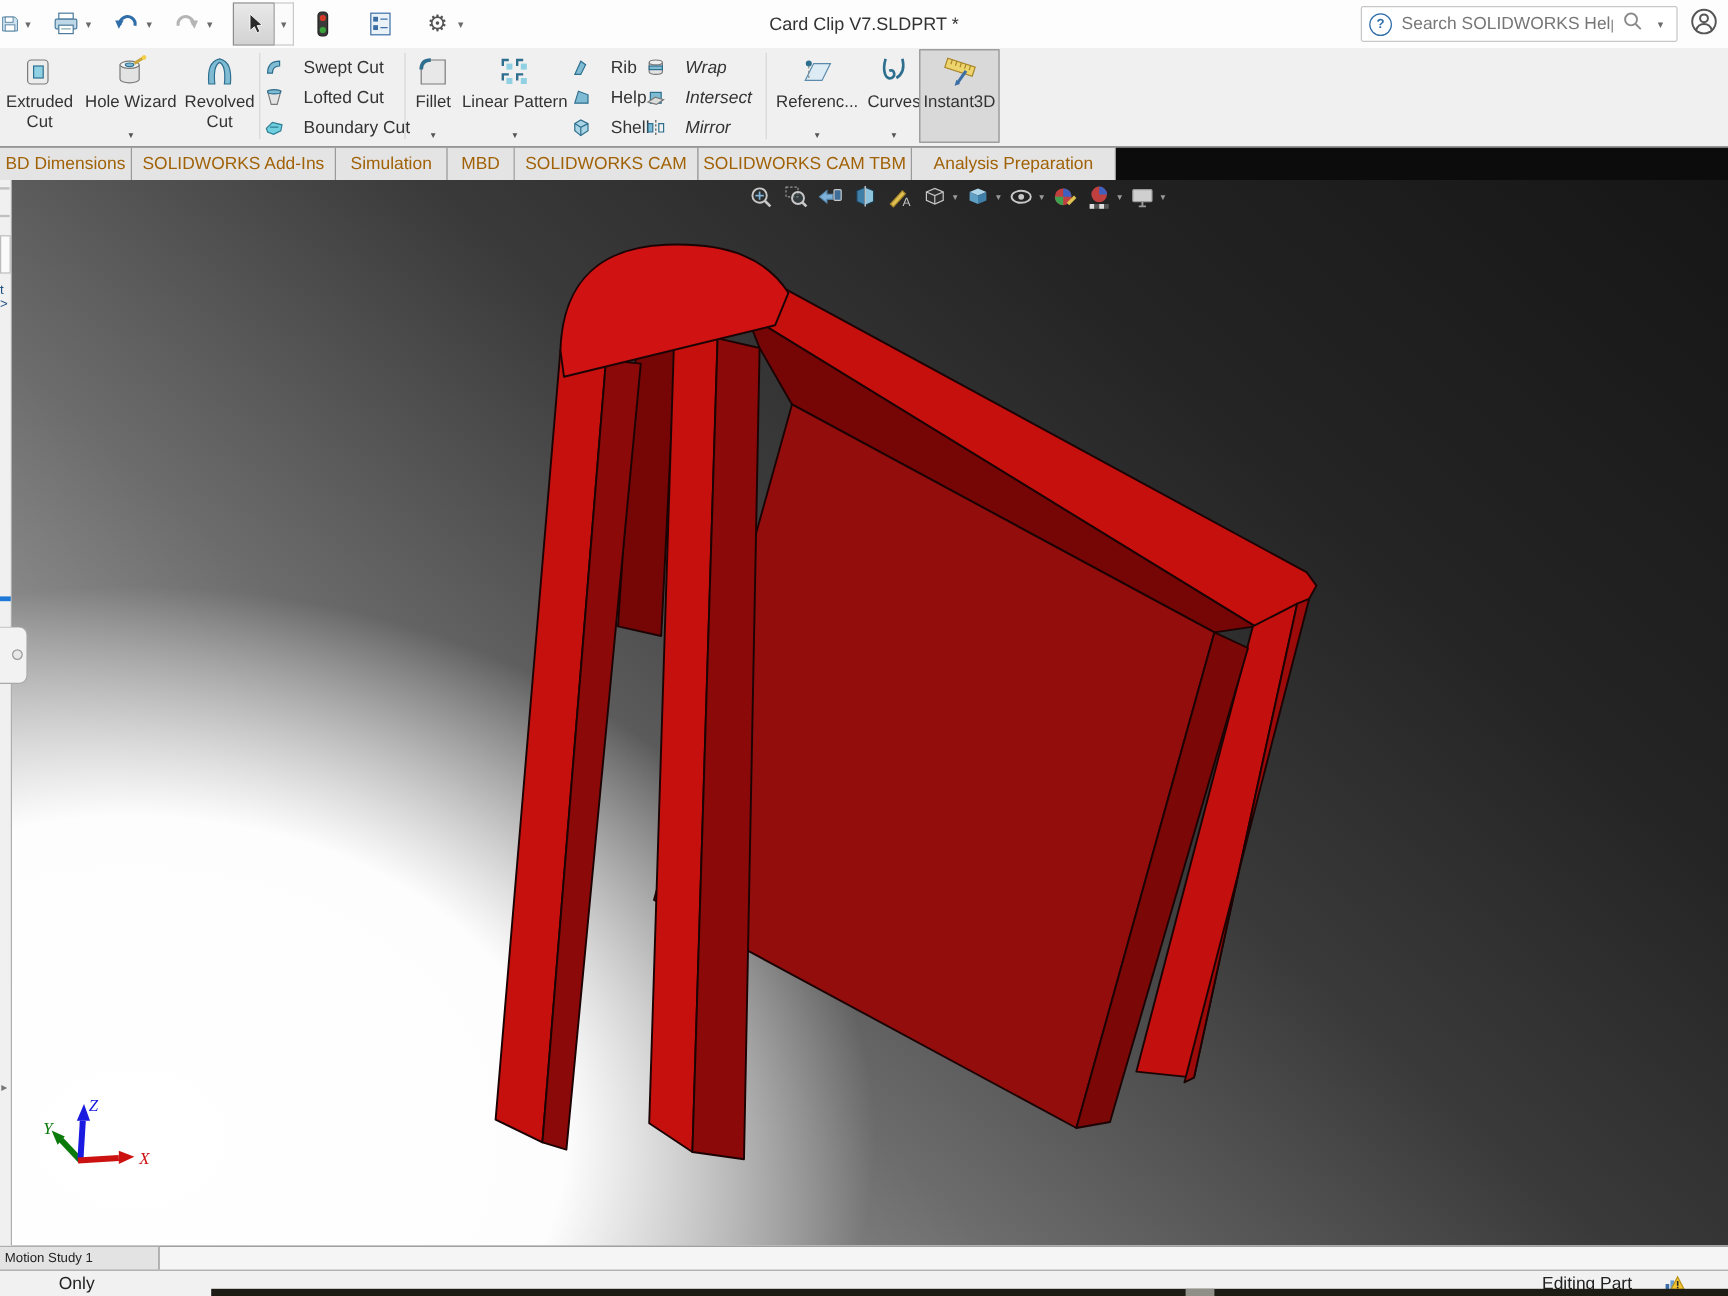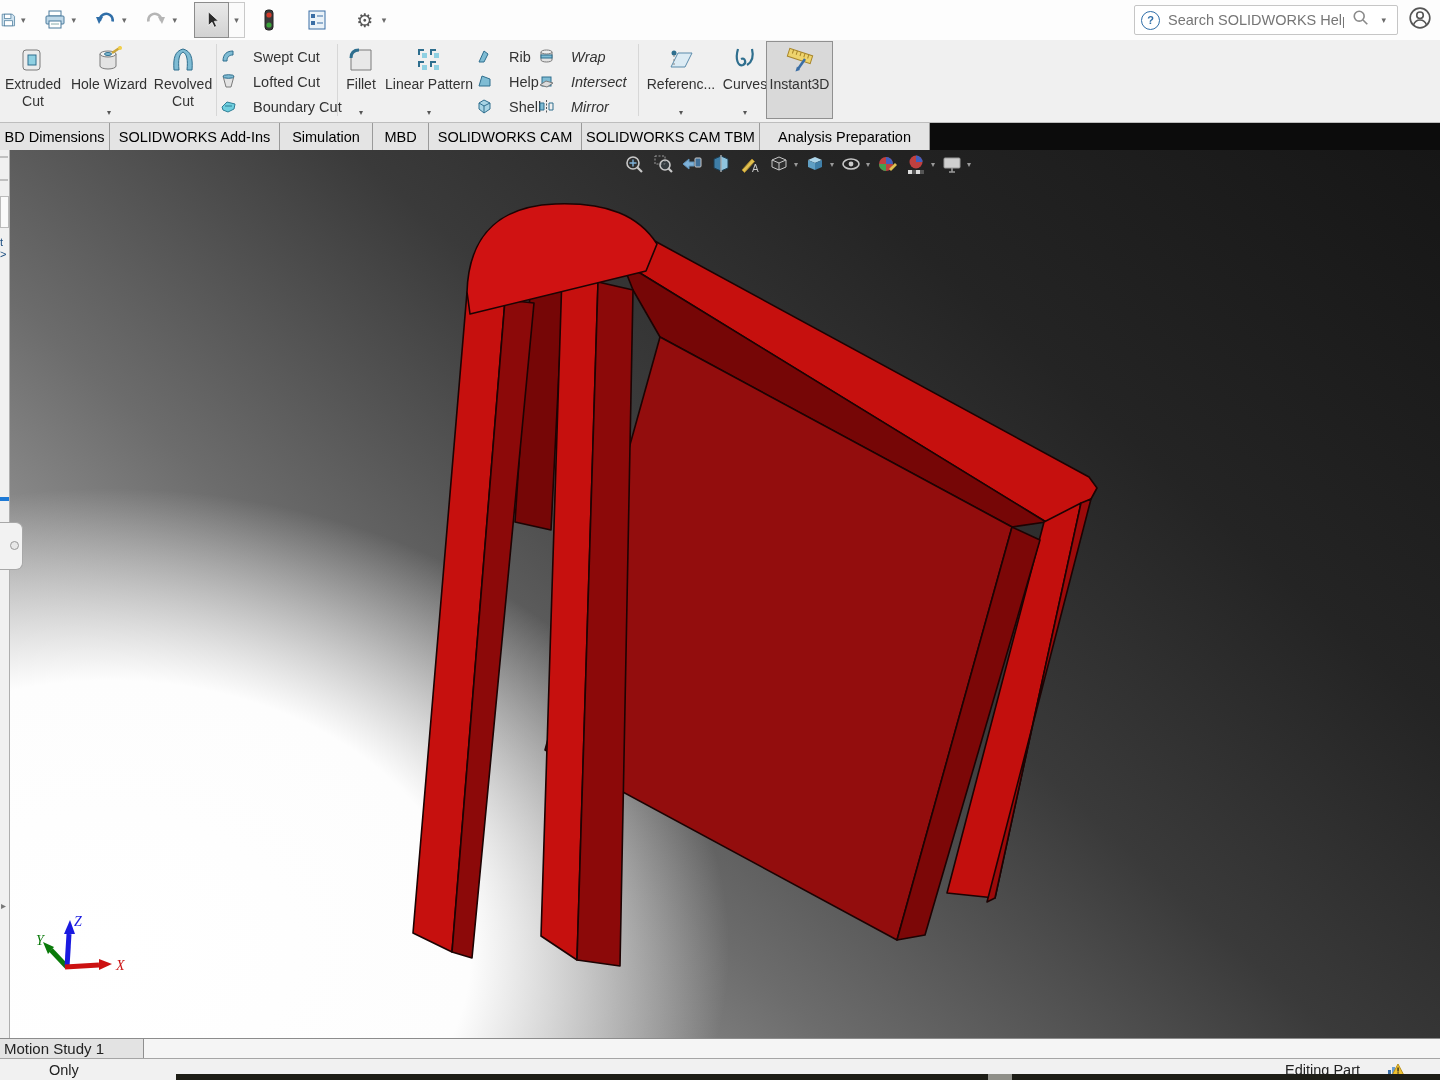--- a/index.html
+++ b/index.html
@@ -39,21 +39,21 @@
   .rb-sep{position:absolute;top:4px;height:72px;width:1px;background:#d7d7d7;}
   .rb-stack{position:absolute;top:4px;display:flex;flex-direction:column;}
   .rb-small{display:flex;align-items:center;height:25px;gap:16px;cursor:default;}
   .rb-small svg{width:17px;height:17px;flex:0 0 auto;}
   .rb-small span{font-size:14.5px;color:#333;white-space:nowrap;}
   .rb-active{background:#d9d9d9;border:1px solid #909090;top:1px;height:78px;box-sizing:border-box;}
   
   .tabrow{position:absolute;left:0;top:122px;width:1440px;height:28px;background:#0c0c0c;
           display:flex;border-top:1px solid #bdbdbd;box-sizing:border-box;}
   .cmtab{height:100%;box-sizing:border-box;background:#e4e4e4;border-right:1px solid #9a9a9a;
-         font-size:14.5px;color:#000000;display:flex;align-items:center;justify-content:center;
+         font-size:14.5px;color:#a16207;display:flex;align-items:center;justify-content:center;
          white-space:nowrap;overflow:hidden;}
   
   .main{position:absolute;left:0;top:150px;width:1440px;height:888px;}
   .leftstrip{position:absolute;left:0;top:0;width:10px;height:888px;background:#f0f0f0;
              border-right:1px solid #aeaeae;box-sizing:border-box;z-index:5;}
   .ls-line{position:absolute;left:0;width:8px;height:2px;background:#c0c0c0;}
   .ls-box{position:absolute;left:0;width:7px;height:30px;border:1px solid #bbb;background:#fafafa;}
   .ls-frag{position:absolute;left:0;top:86px;font-size:11px;color:#1a4d80;}
   .ls-blue{position:absolute;left:0;top:347px;width:9px;height:4px;background:#1e7ad6;}
   .ls-tab{position:absolute;left:0;top:372px;width:22px;height:46px;background:#f2f2f2;
@@ -69,23 +69,23 @@
   .model-svg{left:0;top:0;}
   .triad-svg{left:25px;top:762px;}
   
   .hud{position:absolute;left:612px;top:2px;display:flex;align-items:center;gap:5px;}
   .hud-btn{display:inline-flex;align-items:center;justify-content:center;width:24px;height:24px;}
   .hud-btn svg{width:22px;height:22px;display:block;}
   .hud-caret{font-size:8px;color:#9a9a9a;margin-left:-2px;}
   
   .motionrow{position:absolute;left:0;top:1038px;width:1440px;height:20px;background:#f5f5f5;
              border-top:1px solid #8c8c8c;box-sizing:border-box;}
-  .mtab{position:absolute;left:0;top:0;width:144px;height:20px;background:#e3e3e3;
+  .mtab{position:absolute;left:0;top:0;width:133px;height:20px;background:#e3e3e3;
         border-right:1px solid #8f8f8f;border-bottom:1px solid #bbb;box-sizing:border-box;
-        font-size:15px;color:#222;display:flex;align-items:center;padding-left:4px;}
+        font-size:11px;color:#222;display:flex;align-items:center;padding-left:4px;}
   
   .statusbar{position:absolute;left:0;top:1058px;width:1440px;height:22px;background:#f1f1f1;
              border-top:1px solid #a5a5a5;box-sizing:border-box;font-size:14.5px;color:#222;}
   .st-left{position:absolute;left:1px;top:3px;padding-left:48px;}
   .st-right{position:absolute;right:80px;top:3px;}
   .st-units{position:absolute;right:36px;top:2px;width:18px;height:18px;}
   .bottomstrip{position:absolute;left:176px;right:0;top:1074px;height:6px;background:#1d1d16;}
   .bs-notch{position:absolute;left:812px;top:0;width:24px;height:6px;background:#8f8f88;}
 </style>
 </head>
@@ -153,20 +153,21 @@
             <rect x="6" y="13" width="4" height="4" fill="#3a6ea5"></rect>
             <line x1="12" y1="8" x2="18" y2="8" stroke="#3a6ea5"></line>
             <line x1="12" y1="15" x2="18" y2="15" stroke="#3a6ea5"></line>
           </svg>
       </span>
         <span class="gap"></span>
         <span class="gap"></span>
       <span class="tbicon gearglyph">⚙</span>
       <span class="caret">▾</span>
     </div>
+    <div class="tb-title">Card Clip V7.SLDPRT *</div>
     <div class="tb-right">
       <div class="searchbox">
         <span class="helpicon">?</span>
         <input placeholder="Search SOLIDWORKS Help" style="">
         <span>
           <svg viewBox="0 0 20 20" width="18" height="18">
               <circle cx="8" cy="8" r="5.5" fill="none" stroke="#8a8a8a" stroke-width="1.8"></circle>
               <line x1="12.2" y1="12.2" x2="17" y2="17" stroke="#8a8a8a" stroke-width="1.8"></line>
             </svg>
         </span>

